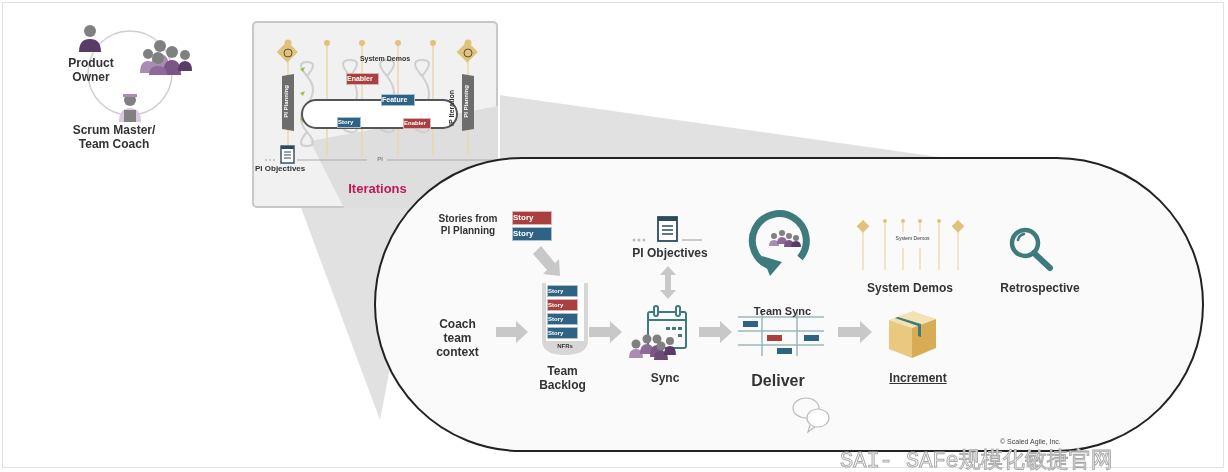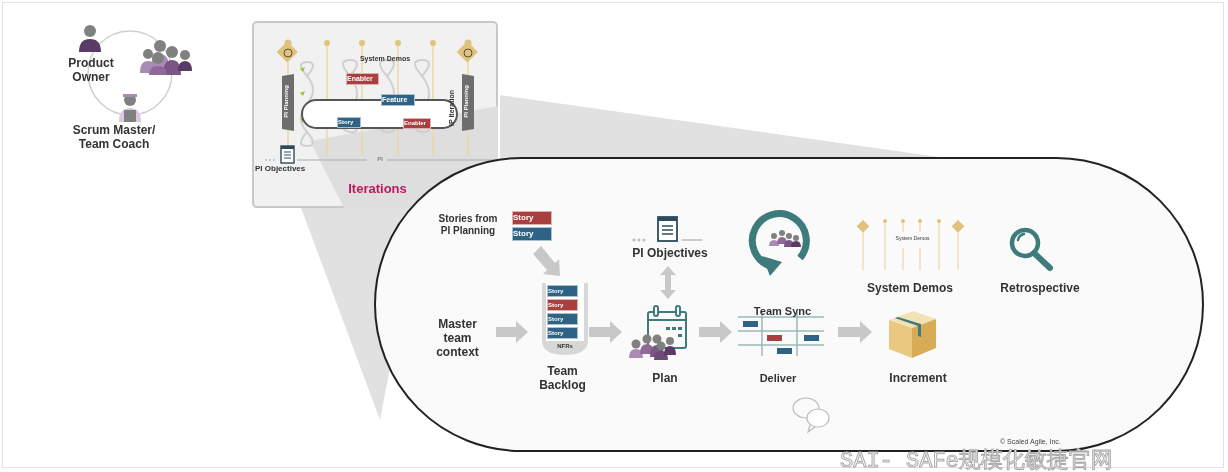--- a/index.html
+++ b/index.html
@@ -259,36 +259,36 @@
     <ellipse cx="806" cy="408" rx="13" ry="10"></ellipse>
     <ellipse cx="818" cy="418" rx="11" ry="9" fill="#fff"></ellipse>
     <path d="M810 425 L808 432 L815 427"></path>
   </g>
 </svg>
 
 <div class="abs lbl" style="left:418px;top:213px;width:100px;font-size:10px;white-space:pre-line;">Stories from
 PI Planning</div>
 <div class="tag red" style="left:512px;top:211px;width:40px;height:14px;font-size:8px;line-height:12px;">Story</div>
 <div class="tag blue" style="left:512px;top:227px;width:40px;height:14px;font-size:8px;line-height:12px;">Story</div>
-<div class="abs lbl" style="left:425px;top:318px;width:65px;font-size:12px;white-space:pre-line;">Master
+<div class="abs lbl" style="left:425px;top:318px;width:65px;font-size:12px;white-space:pre-line;">Coach
 team
 context</div>
 
 <div class="tag blue" style="left:547px;top:285px;width:31px;height:12px;font-size:6px;line-height:10px;">Story</div>
 <div class="tag red" style="left:547px;top:299px;width:31px;height:12px;font-size:6px;line-height:10px;">Story</div>
 <div class="tag blue" style="left:547px;top:313px;width:31px;height:12px;font-size:6px;line-height:10px;">Story</div>
 <div class="tag blue" style="left:547px;top:327px;width:31px;height:12px;font-size:6px;line-height:10px;">Story</div>
 <div class="abs lbl" style="left:550px;top:343px;width:30px;font-size:6px;">NFRs</div>
 <div class="abs lbl" style="left:520px;top:365px;width:85px;font-size:12px;white-space:pre-line;">Team
 Backlog</div>
 
 <div class="abs lbl" style="left:620px;top:247px;width:100px;font-size:12px;">PI Objectives</div>
-<div class="abs lbl" style="left:630px;top:372px;width:70px;font-size:12px;">Plan</div>
+<div class="abs lbl" style="left:630px;top:372px;width:70px;font-size:12px;">Sync</div>
 <div class="abs lbl" style="left:735px;top:282px;width:95px;font-size:11px;margin-top:23px;">Team Sync</div>
-<div class="abs lbl" style="left:738px;top:372px;width:80px;font-size:11px;text-align:center;">Deliver</div>
+<div class="abs lbl" style="left:738px;top:372px;width:80px;font-size:16px;text-align:center;">Deliver</div>
 
 <div class="abs lbl" style="left:885px;top:236px;width:55px;font-size:5px;font-weight:normal;">System Demos</div>
 <div class="abs lbl" style="left:855px;top:282px;width:110px;font-size:12px;">System Demos</div>
 <div class="abs lbl" style="left:985px;top:282px;width:110px;font-size:12px;">Retrospective</div>
-<div class="abs lbl" style="left:868px;top:372px;width:100px;font-size:12px;">Increment</div>
+<div class="abs lbl" style="left:868px;top:372px;width:100px;font-size:12px;text-decoration:underline;">Increment</div>
 
 <div class="abs" style="left:840px;top:400px;font-size:22px;color:#fff;-webkit-text-stroke:1px #aaa;font-family:Liberation Mono, monospace;white-space:nowrap;margin-top:45px;">SAI- SAFe规模化敏捷官网</div>
 <div class="abs" style="left:1000px;top:438px;font-size:7px;color:#444;">© Scaled Agile, Inc.</div>
 
 </body></html>

